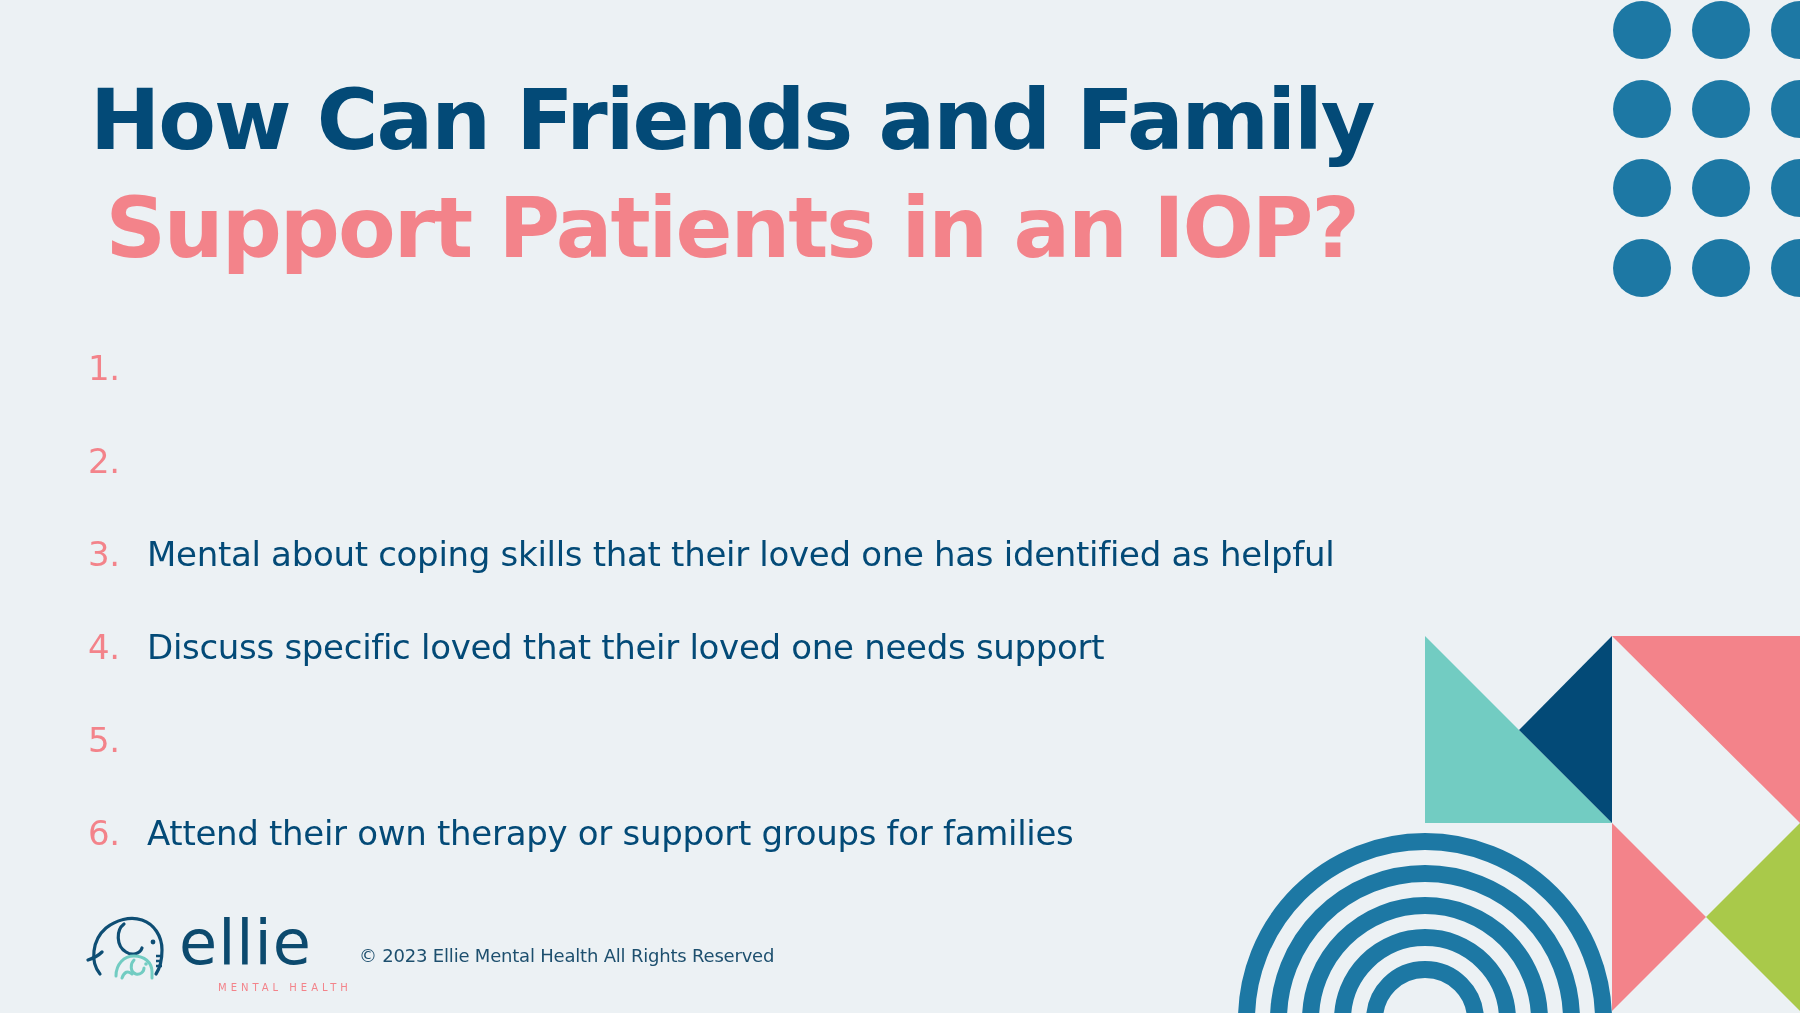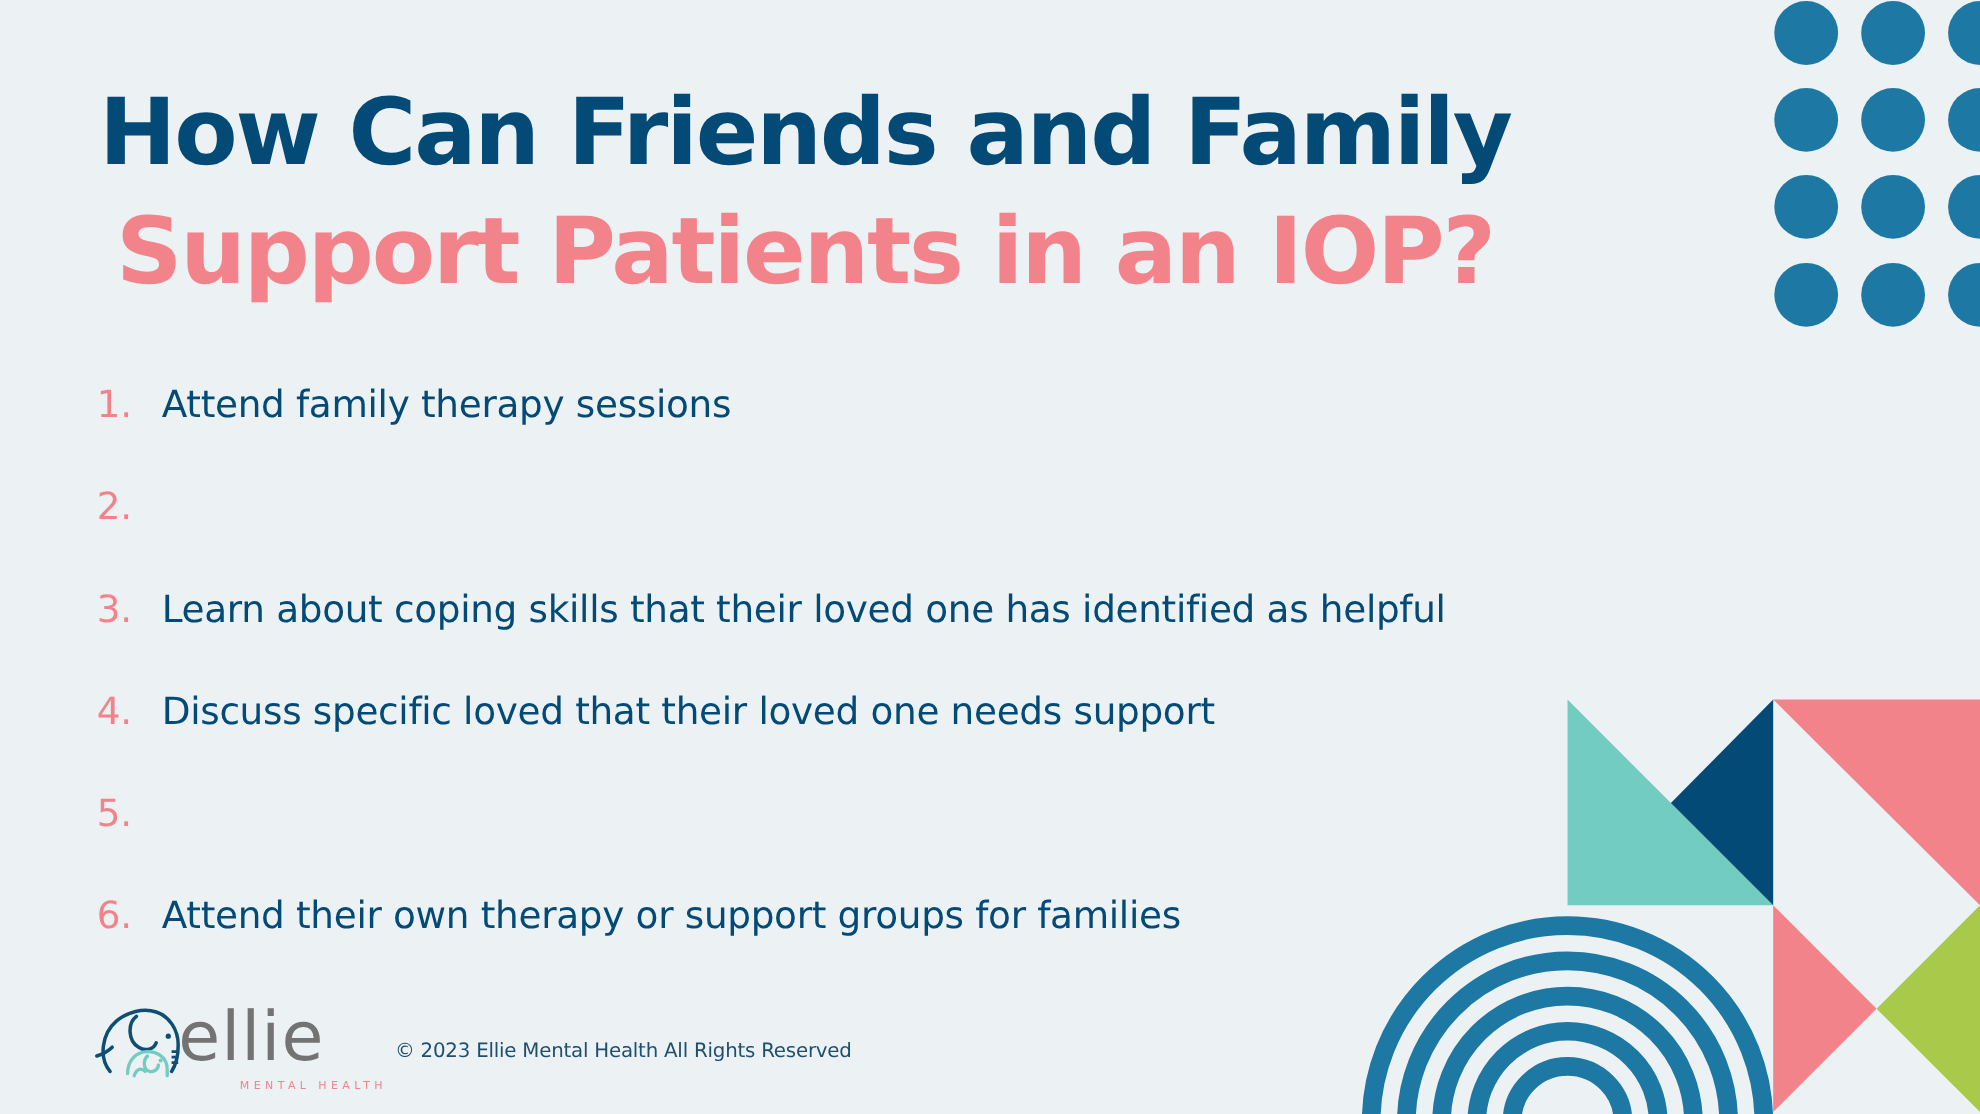--- a/index.html
+++ b/index.html
@@ -6,21 +6,21 @@
   body { width:1800px; height:1013px; overflow:hidden; background:#ECF1F4; position:relative; font-family:"Liberation Sans", sans-serif; }
   .canvas { position:absolute; inset:0; width:1620px; height:1013px; }
   .title { position:absolute; left:90px; top:66px; margin:0; font-family:"DejaVu Sans", sans-serif; font-weight:bold; font-size:84px; line-height:108px; letter-spacing:-2px; white-space:nowrap; }
   .title .l1 { display:block; color:#034A77; }
   .title .l2 { display:block; color:#F3838A;text-align:center; }
   .list { position:absolute; left:88px; top:344px; margin:0; padding:0; list-style:none; }
   .list li { height:93px; display:flex; align-items:flex-start; font-family:"DejaVu Sans", sans-serif; font-size:34px; line-height:48px; white-space:nowrap; letter-spacing:-0.3px; }
   .list .num { width:59px; color:#F3838A; font-weight:normal; }
   .list .txt { color:#034A77; }
   .logo { position:absolute; left:86px; top:912px; width:240px; height:90px; }
-  .logo-word { position:absolute; left:76px; top:-4px; font-family:"DejaVu Sans", sans-serif; font-size:62px; line-height:70px; color:#737373; letter-spacing:1px; }
+  .logo-word { position:absolute; left:93px; top:-4px; font-family:"DejaVu Sans", sans-serif; font-size:62px; line-height:70px; color:#0c4a6e; letter-spacing:1px; }
   .logo-sub { position:absolute; left:100px; top:70px; font-family:"DejaVu Sans", sans-serif; font-size:10px; letter-spacing:4px; color:#F3838A; white-space:nowrap;margin-left:32px; }
   .copyright { position:absolute; left:359px; top:945px; font-family:"DejaVu Sans", sans-serif; font-size:18px; color:#1D4F6E; white-space:nowrap; letter-spacing:-0.2px; }
   svg.deco { position:absolute; left:0; top:0; }
 </style>
 </head>
 <body>
 
 <div class="canvas">
 
   <svg class="deco" width="1800" height="1013" viewBox="0 0 1800 1013">
@@ -55,28 +55,27 @@
   </svg>
 
   <h1 class="title">
     <span class="l1">How Can Friends and Family</span>
     <span class="l2">Support Patients in an IOP?</span>
   </h1>
 
   <ol class="list">
     <li>
       <span class="num">1.</span>
-      <span class="txt">Attend family therapy sessions</span>
     </li>
     <li>
       <span class="num">2.</span>
     </li>
     <li>
       <span class="num">3.</span>
-      <span class="txt">Learn about coping skills that their loved one has identified as helpful</span>
+      <span class="txt">Mental about coping skills that their loved one has identified as helpful</span>
     </li>
     <li>
       <span class="num">4.</span>
       <span class="txt">Discuss specific loved that their loved one needs support</span>
     </li>
     <li>
       <span class="num">5.</span>
     </li>
     <li>
       <span class="num">6.</span>

